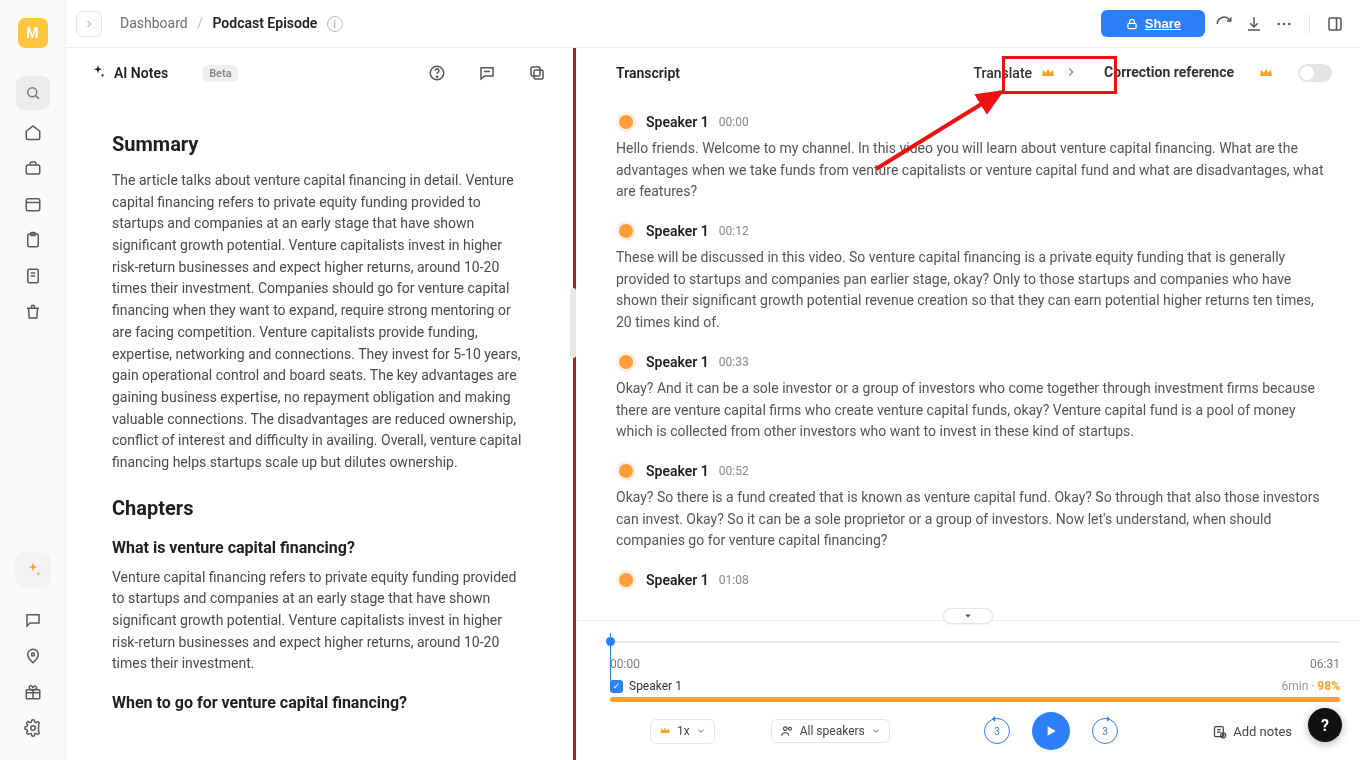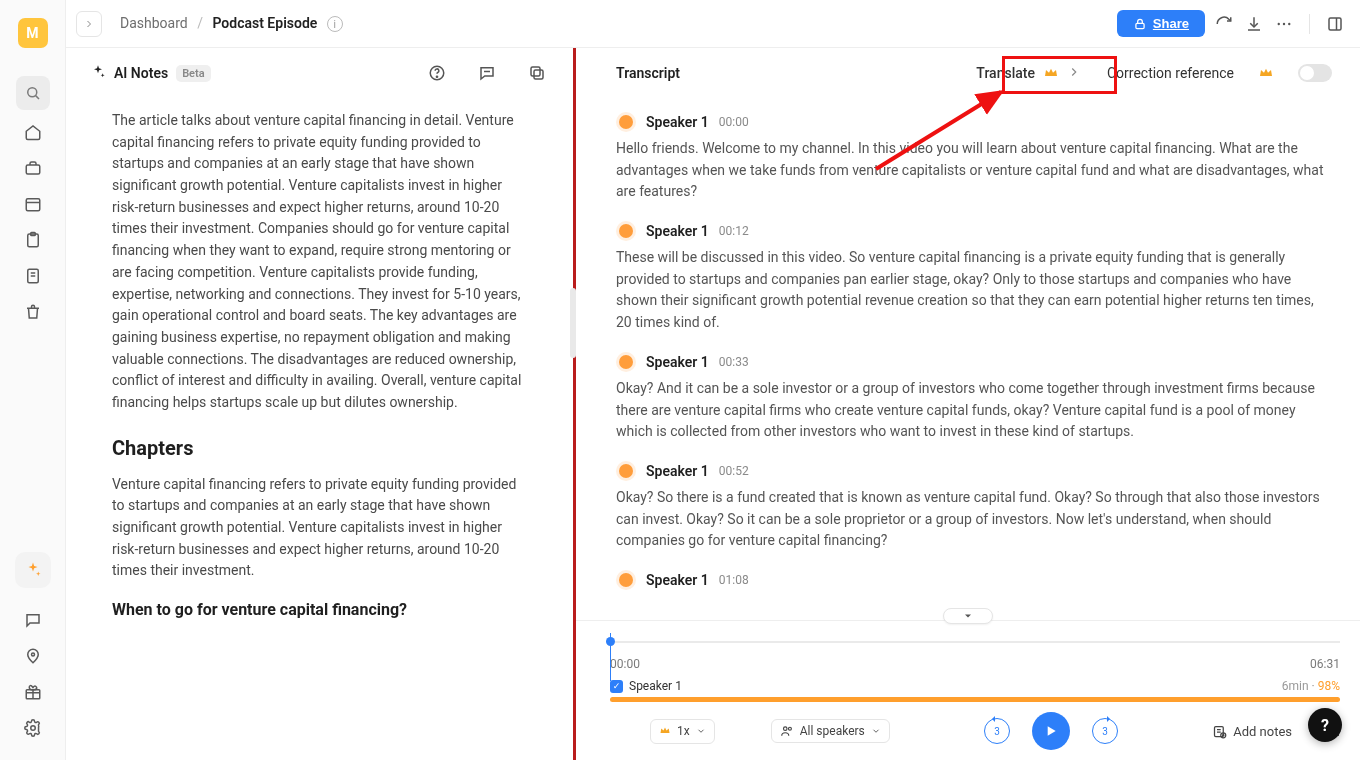--- a/index.html
+++ b/index.html
@@ -14,45 +14,45 @@
 .rail .sparkle-btn { width:36px; height:36px; border-radius:10px; background:#f3f3f3; display:flex; align-items:center; justify-content:center; color:#ff9f2d; margin-bottom:10px; }
 .rail .rail-icon svg { width:18px; height:18px; }
 
 .main { flex:1; display:flex; flex-direction:column; }
 .topbar { height:48px; border-bottom:1px solid #eee; display:flex; align-items:center; padding: 0 14px 0 4px; gap:8px; }
 .collapse { width:26px; height:26px; border:1px solid #e5e5e5; border-radius:6px; display:flex; align-items:center; justify-content:center; color:#8a8a8a; margin-left:6px; }
 .breadcrumb { margin-left: 10px; font-size: 14px; color:#6e6e6e; }
 .breadcrumb b { color:#222; font-weight:600; }
 .breadcrumb .info { display:inline-flex; width:16px; height:16px; border:1px solid #bbb; border-radius:50%; align-items:center; justify-content:center; font-size:10px; color:#999; margin-left:6px; vertical-align:middle; }
 .topbar .spacer { flex:1; }
-.share-btn { background:#2d7ff9; color:#fff; border:none; border-radius:6px; padding:6px 16px; font-size:13px; font-weight:600; display:flex; align-items:center; gap:6px;text-decoration:underline; }
+.share-btn { background:#2d7ff9; color:#fff; border:none; border-radius:6px; padding:6px 24px; font-size:13px; font-weight:600; display:flex; align-items:center; gap:6px;text-decoration:underline; }
 .top-icon { width:22px; height:22px; display:flex; align-items:center; justify-content:center; color:#555; }
 .top-sep { width:1px; height:20px; background:#e5e5e5; margin:0 6px; }
 
 .panels { flex:1; display:flex; min-height:0; }
 .left-panel { width:510px; border-right:3px solid #b91c1c; display:flex; flex-direction:column; min-height:0; position:relative; }
 .left-header { height:50px; display:flex; align-items:center; padding:0 24px; gap:10px; }
 .left-header .title-wrap { display:flex; align-items:center; gap:8px; font-size:14px; font-weight:600; }
 .left-header .title-wrap .sparkle { color:#222; }
-.badge-beta { background:#efefef; color:#888; font-size:11px; font-weight:600; border-radius:5px; padding:2px 6px; }
+.badge-beta { background:#efefef; color:#888; font-size:11px; font-weight:600; border-radius:5px; padding:2px 6px;margin-left:27px; }
 .left-header .grow { flex:1; }
 .left-header .hdr-icon { width:24px; height:24px; display:flex; align-items:center; justify-content:center; color:#555; margin-left:16px; }
 .left-body { overflow:auto; padding: 12px 46px 30px 46px; }
 .left-body h2.sec-title { font-size:20px; font-weight:700; margin: 22px 0 14px; }
 .left-body p.para { font-size:14px; line-height:1.55; color:#4a4a4a; }
 .left-body h3.chapter-q { font-size:16px; font-weight:700; margin:18px 0 10px; }
 .divider-handle { position:absolute; right:-3px; top:240px; width:6px; height:70px; background:#e9e9e9; border-radius:3px; }
 
 .right-panel { flex:1; display:flex; flex-direction:column; min-height:0; position:relative; }
 .right-header { height:50px; display:flex; align-items:center; padding: 0 28px 0 40px; font-size:14px; font-weight:600; }
 .right-header .grow { flex:1; }
 .translate-btn { display:flex; align-items:center; gap:8px; font-weight:500; color:#333; }
 .crown { color:#f5a623; }
 .right-header .gap { width:26px; }
-.correction-wrap { display:flex; align-items:center; gap:24px; font-weight:400; color:#333; }
+.correction-wrap { display:flex; gap:24px; font-weight:700; color:#333; }
 .switch { width:34px; height:18px; border-radius:10px; background:#e4e4e4; position:relative; }
 .switch::after { content:""; position:absolute; left:2px; top:2px; width:14px; height:14px; border-radius:50%; background:#fff; }
 .highlight-box { position:absolute; border:3px solid #e11; pointer-events:none; }
 .arrow-svg { position:absolute; pointer-events:none; }
 .transcript-body { flex:1; overflow:auto; padding: 14px 28px 0 40px; }
 .seg { margin-bottom:18px; }
 .seg-head { display:flex; align-items:center; gap:10px; margin-bottom:6px; }
 .speaker-av { width:20px; height:20px; border-radius:50%; background:#ffefe0; position:relative; }
 .speaker-av::after { content:""; position:absolute; inset:3px; border-radius:50%; background:#ff9d3b; }
 .speaker-name { font-size:14px; font-weight:600; }
@@ -66,21 +66,21 @@
 .timeline .track { position:absolute; left:0; right:0; top:10px; height:2px; background:#eaeaea; }
 .timeline .playhead-line { position:absolute; left:0; top:2px; width:1px; height:48px; background:#2d7ff9; }
 .timeline .playhead-dot { position:absolute; left:-4px; top:6px; width:9px; height:9px; border-radius:50%; background:#2d7ff9; }
 .time-row { display:flex; justify-content:space-between; font-size:12px; color:#7a7a7a; margin-top:6px; }
 .speaker-track { margin-top:8px; }
 .speaker-track-row { display:flex; align-items:center; justify-content:space-between; font-size:12px; }
 .speaker-chip { display:flex; align-items:center; gap:6px; color:#333; }
 .speaker-chip .chk { width:13px; height:13px; border-radius:3px; background:#2d7ff9; display:flex; align-items:center; justify-content:center; color:#fff; font-size:9px; }
 .speaker-track .bar { height:5px; background:#ff9f2d; border-radius:3px; margin-top:4px; }
 .pct { color:#999; }
-.pct b { color:#ff9f2d; font-weight:400; }
+.pct b { color:#ff9f2d; font-weight:700; }
 
 .controls { display:flex; align-items:center; gap:16px; padding-top:10px; }
 .pill-btn { border:1px solid #e5e5e5; border-radius:6px; padding:4px 8px; font-size:12px; display:flex; align-items:center; gap:6px; color:#444; background:#fff;margin-left:40px; }
 .controls .center { flex:1; display:flex; align-items:center; justify-content:center; gap:22px; }
 .play-btn { width:38px; height:38px; border-radius:50%; background:#2d7ff9; color:#fff; display:flex; align-items:center; justify-content:center; }
 .skip-btn { width:26px; height:26px; border:1.5px solid #2d7ff9; border-radius:50%; color:#2d7ff9; font-size:10px; display:flex; align-items:center; justify-content:center; position:relative; }
 .skip-btn.ccw::before, .skip-btn.cw::before { content:""; position:absolute; top:-3px; width:0; height:0; border:3px solid transparent; }
 .skip-btn.ccw::before { left:4px; border-right-color:#2d7ff9; }
 .skip-btn.cw::before { right:4px; border-left-color:#2d7ff9; }
 .right-controls { display:flex; align-items:center; gap:16px; font-size:13px; color:#444; }
@@ -254,22 +254,24 @@
               </svg>
           </div>
           <div class="hdr-icon">
             <svg viewBox="0 0 24 24" width="18" height="18" fill="none" stroke="currentColor" stroke-width="2">
                 <rect x="8" y="8" width="12" height="12" rx="2"></rect>
                 <rect x="4" y="4" width="12" height="12" rx="2"></rect>
               </svg>
           </div>
         </div>
         <div class="left-body">
+          <h2 class="sec-title">Summary</h2>
           <p class="para">The article talks about venture capital financing in detail. Venture capital financing refers to private equity funding provided to startups and companies at an early stage that have shown significant growth potential. Venture capitalists invest in higher risk-return businesses and expect higher returns, around 10-20 times their investment. Companies should go for venture capital financing when they want to expand, require strong mentoring or are facing competition. Venture capitalists provide funding, expertise, networking and connections. They invest for 5-10 years, gain operational control and board seats. The key advantages are gaining business expertise, no repayment obligation and making valuable connections. The disadvantages are reduced ownership, conflict of interest and difficulty in availing. Overall, venture capital financing helps startups scale up but dilutes ownership.</p>
           <h2 class="sec-title">Chapters</h2>
+          <h3 class="chapter-q">What is venture capital financing?</h3>
           <p class="para">Venture capital financing refers to private equity funding provided to startups and companies at an early stage that have shown significant growth potential. Venture capitalists invest in higher risk-return businesses and expect higher returns, around 10-20 times their investment.</p>
           <h3 class="chapter-q">When to go for venture capital financing?</h3>
         </div>
         <div class="divider-handle"></div>
       </div>
 
       <div class="right-panel">
         <div class="right-header">
           <span>Transcript</span>
           <div class="grow"></div>

